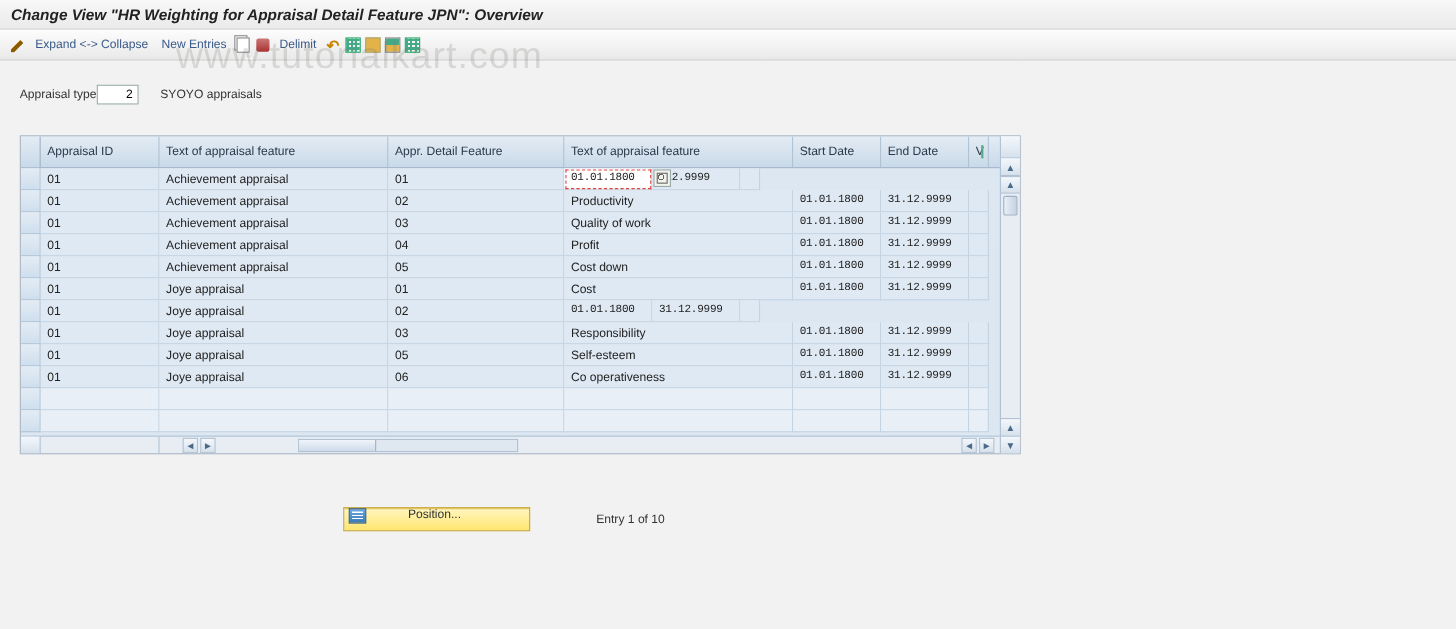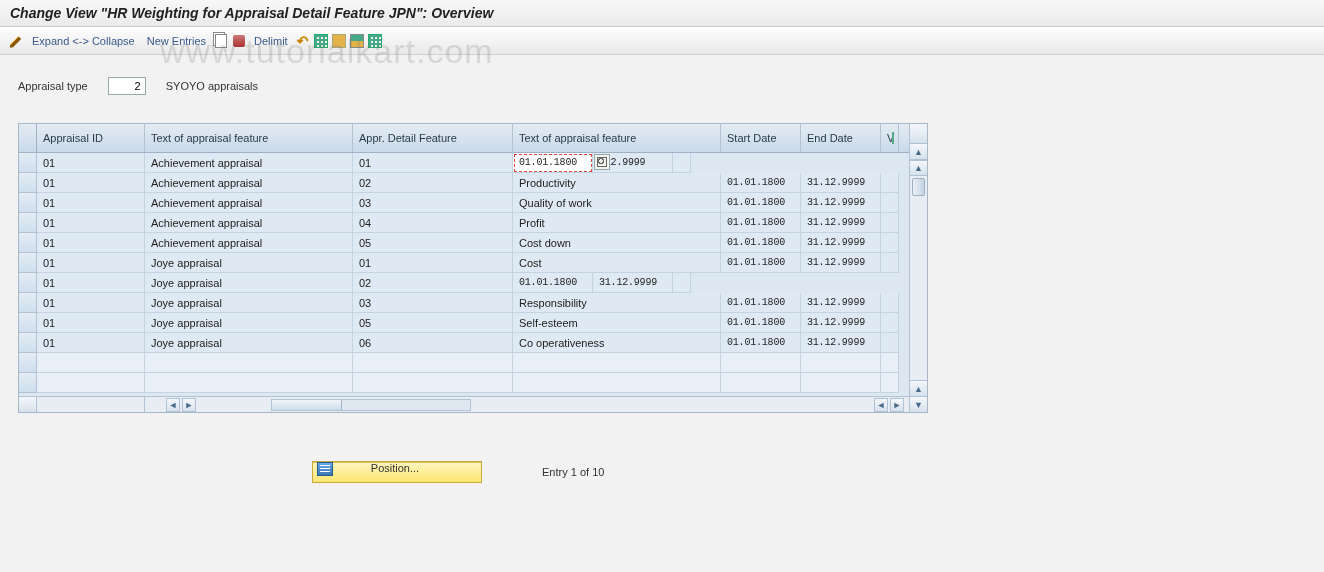--- a/index.html
+++ b/index.html
@@ -58,34 +58,34 @@
     .ic-grid { color:#2e7d32; }
     .ic-grid::before { content:""; display:block; width:12px; height:12px; background: repeating-linear-gradient(#4a8 0 2px, transparent 2px 4px), repeating-linear-gradient(90deg,#4a8 0 2px, transparent 2px 4px); border:1px solid #2a6;}
     .ic-grid2::before { content:""; display:block; width:12px; height:12px; background:#e3b34a; border:1px solid #aa7;}
     .ic-grid3::before { content:""; display:block; width:12px; height:12px; background: linear-gradient(#4a8 50%, #e3b34a 50%); border:1px solid #888;}
     .content-area {
       padding: 10px 12px;
     }
     .filter-row {
       display: flex;
       align-items: center;
-      gap: 20px;
+      gap: 0;
       margin: 12px 6px 28px 6px;
     }
     .filter-row .lbl { color: #333; }
     .filter-row input {
       width: 38px;
       height: 18px;
       padding: 1px 4px;
       border: 1px solid #9aa;
       background:#fff;
       text-align: right;
       font-size: 11px;
     }
-    .filter-row .desc { margin-left: 0; text-align: right; }
+    .filter-row .desc { margin-left: 20px; text-align: right; }
 
     
     .table-wrap {
       margin: 0 6px;
       border: 1px solid #a8b6c5;
       background: linear-gradient(to bottom, #cfdfee, #c2d5e6);
       display: flex;
       width: 910px;
       height: 290px;
       position: relative;

